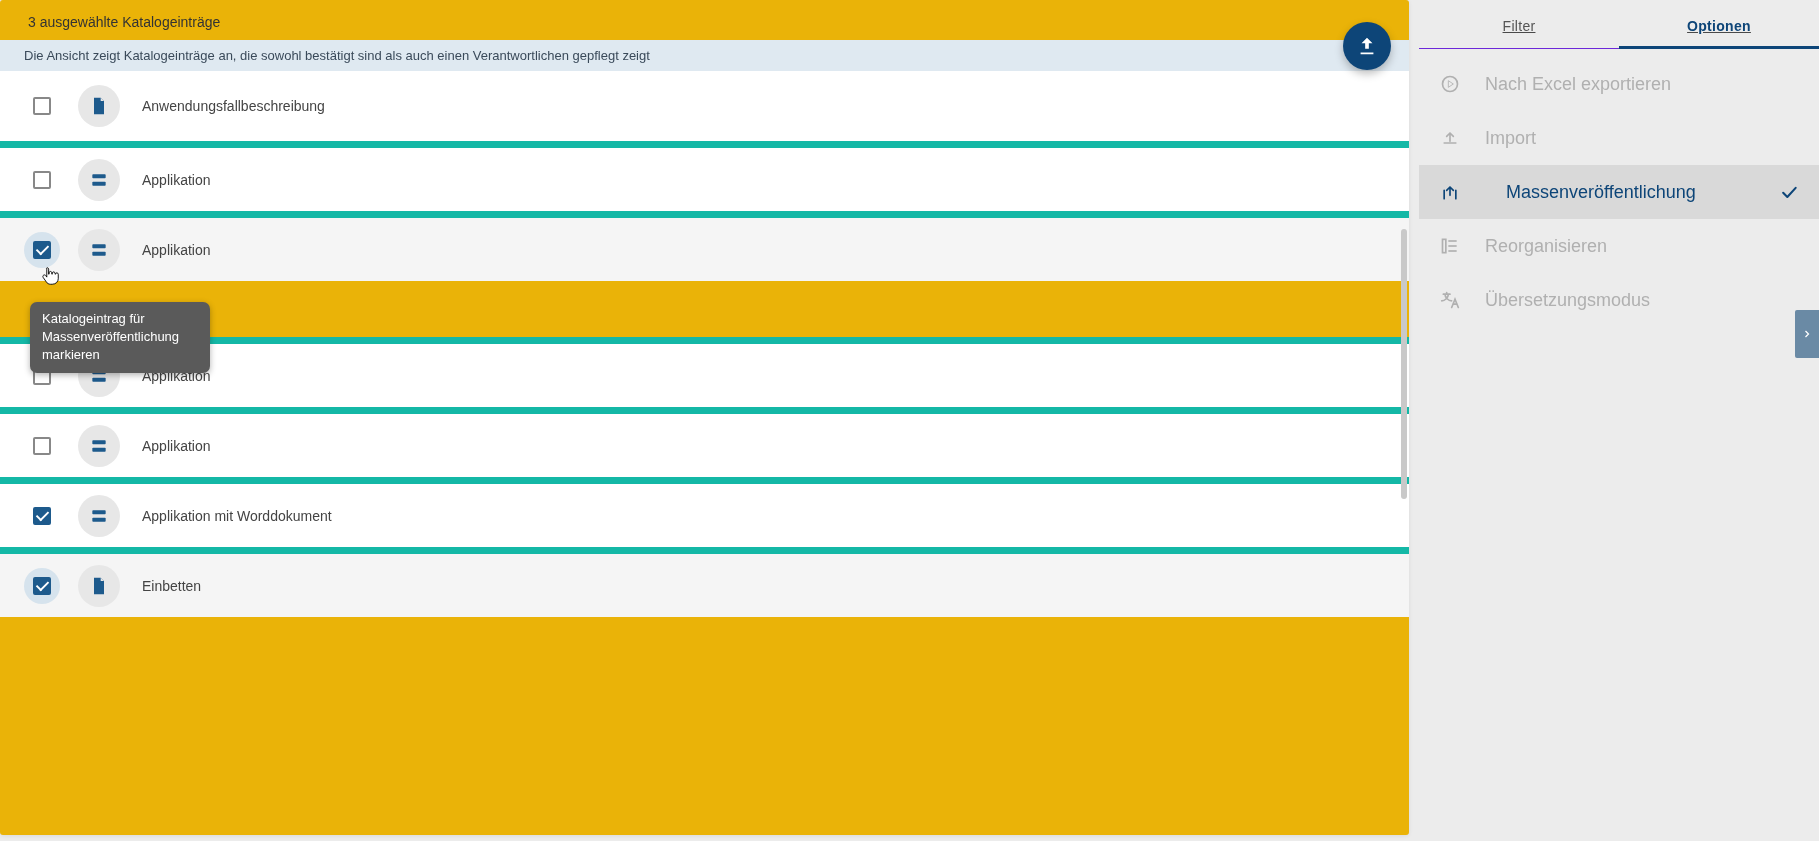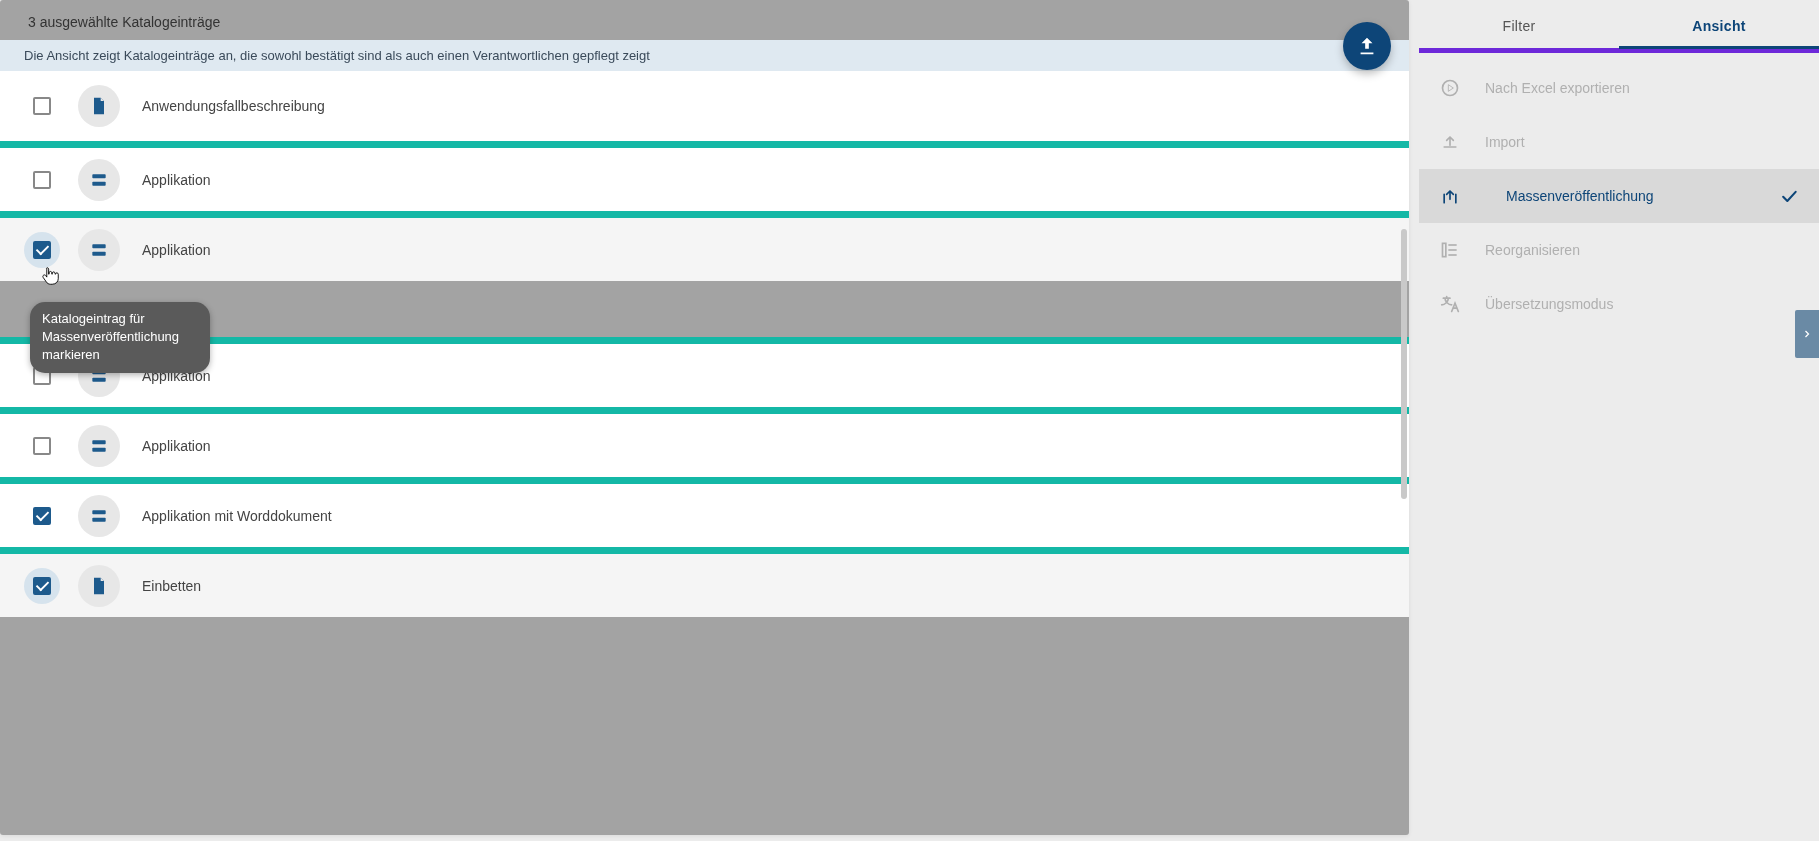--- a/index.html
+++ b/index.html
@@ -25,21 +25,21 @@
   .app {
     display: flex;
     height: 841px;
     width: 1819px;
     position: relative;
     overflow: hidden;
   }
   
   .main {
     flex: 1;
-    background: #a3a3a3;
+    background: #eab308;
     margin: 0 10px 6px 0;
     border-radius: 3px;
     box-shadow: 0 1px 4px rgba(0,0,0,0.08);
     display: flex;
     flex-direction: column;
     position: relative;
     overflow: hidden;
   }
   .main-header {
     padding: 14px 24px 10px 28px;
@@ -141,21 +141,21 @@
   }
   
   .tooltip {
     position: absolute;
     left: 30px;
     top: 302px;
     background: #5a5a5a;
     color: #fff;
     font-size: 13px;
     padding: 8px 12px;
-    border-radius: 15px;
+    border-radius: 7px;
     max-width: 180px;
     line-height: 1.4;
     z-index: 20;
     box-shadow: 0 2px 6px rgba(0,0,0,0.3);
   }
   
   .cursor {
     position: absolute;
     left: 39px;
     top: 265px;
@@ -177,22 +177,23 @@
   
   .side {
     width: 400px;
     background: var(--side-bg);
     display: flex;
     flex-direction: column;
     padding-top: 4px;
   }
   .side-tabs {
     display: flex;
-    border-bottom: 5px solid #6d28d9;
-    position: relative;
+    border-bottom: 1px solid #6d28d9;
+    position: relative;
+    text-decoration: underline;
   }
   .side-tab {
     flex: 1;
     text-align: center;
     padding: 14px 0;
     font-size: 14px;
     color: #555;
     cursor: pointer;
     letter-spacing: 0.3px;
   }
@@ -230,21 +231,21 @@
     height: 22px;
     margin-right: 24px;
     display: flex;
     align-items: center;
     justify-content: center;
     flex-shrink: 0;
   }
   .opt-icon svg { width: 20px; height: 20px; }
   .opt-row:not(.active) .opt-icon svg * { stroke: var(--text-light); fill: none; }
   .opt-row.active .opt-icon svg * { stroke: var(--brand); fill: none; }
-  .opt-label { flex: 1; font-size: 14px; }
+  .opt-label { flex: 1; font-size: 18px; }
   .opt-check {
     width: 20px;
     height: 20px;
     display: flex;
     align-items: center;
     justify-content: center;
   }
   .opt-check svg { stroke: var(--brand); }
 
   
@@ -373,21 +374,21 @@
     <div class="cursor">
       <svg viewBox="0 0 24 24">
           <path fill="#fff" stroke="#000" stroke-width="1" d="M9 3c.8 0 1.5.7 1.5 1.5V10h.5V8.5c0-.8.7-1.5 1.5-1.5s1.5.7 1.5 1.5V10h.5V9c0-.8.7-1.5 1.5-1.5S17.5 8.2 17.5 9v1h.5c0-.8.7-1.5 1.5-1.5s1.5.7 1.5 1.5v5c0 3-2.5 6-6.5 6h-2c-2 0-3.5-1-4.5-2.5l-3.5-5c-.5-.8-.3-1.9.5-2.4.8-.5 1.9-.3 2.4.5l1.1 1.6V4.5C8 3.7 8.2 3 9 3z"></path>
         </svg>
     </div>
   </div>
 
   <div class="side">
     <div class="side-tabs">
       <div class="side-tab">Filter</div>
-      <div class="side-tab active">Ansicht</div>
+      <div class="side-tab active">Optionen</div>
     </div>
     <div class="side-options">
 
     <div class="opt-row">
           <div class="opt-icon">
             <svg>
               <use href="#icon-play"></use>
             </svg>
           </div>
           <div class="opt-label">Nach Excel exportieren</div>

